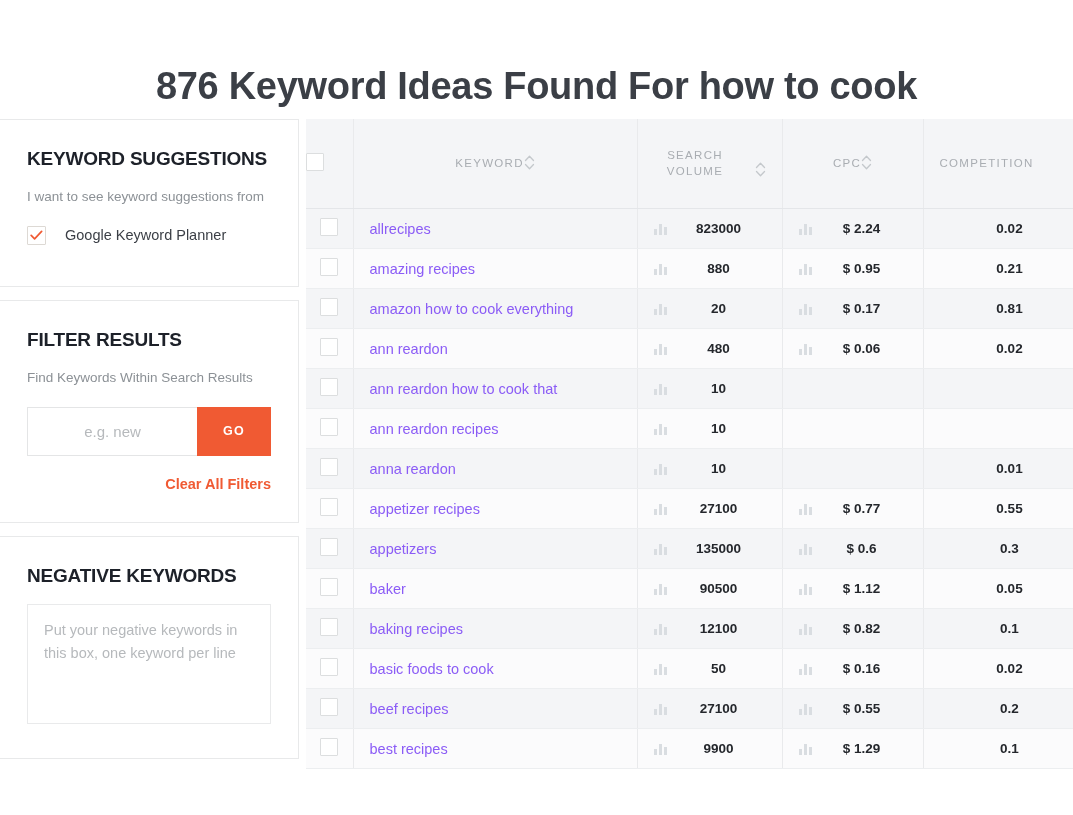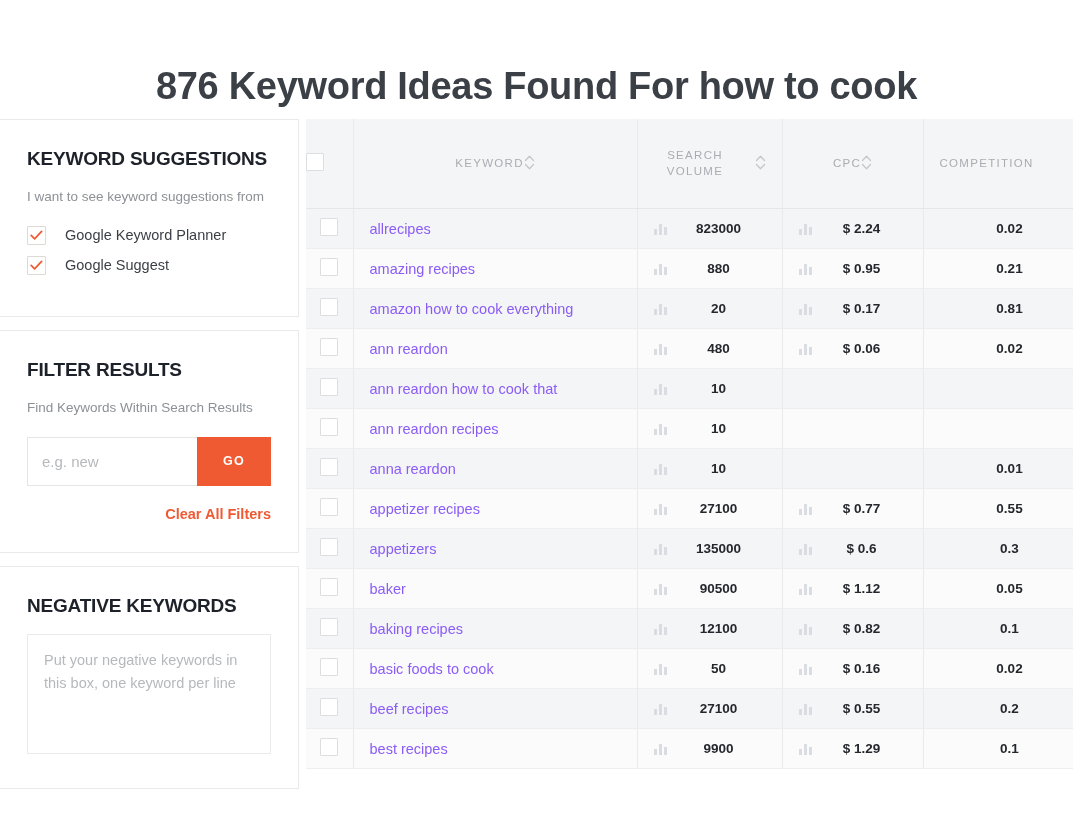--- a/index.html
+++ b/index.html
@@ -90,20 +90,21 @@
     height: 49px;
     border: 1px solid #e4e5e6;
     border-right: none;
     padding: 0 14px;
     font-size: 15px;
     color: #7f1d1d;
     font-family: "Liberation Sans", sans-serif;
     outline: none;
     background: #fff;
     min-width: 0;
+    text-align: center;
   }
   .filter-input::placeholder { color: #b6b9bc; }
   .go-btn {
     flex: 0 0 74px;
     height: 49px;
     background: #f05a33;
     border: none;
     color: #fff;
     font-size: 12.5px;
     font-weight: bold;
@@ -162,21 +163,21 @@
     color: #a9adb2;
     letter-spacing: 1.3px;
     text-align: left;
   }
   .th-inner {
     display: flex;
     align-items: center;
     justify-content: center;
     width: 100%;
   }
-  .th-inner.center { justify-content: center; gap: 18px; }
+  .th-inner.center { justify-content: center; gap: 18px; align-items: flex-end; }
   .th-label { line-height: 1.45; }
   .th-label.center { text-align: center; }
 
   .col-check { width: 47px; padding: 0 !important; }
   .col-keyword { width: 284px; }
   .col-volume { width: 145px; }
   .col-cpc  { width: 141px; }
   .col-comp { width: 173px; }
 
   .cb-cell { text-align: center; }
@@ -241,28 +242,20 @@
 
         <label class="check-row">
           <span class="checkbox">
             <svg width="13" height="11" viewBox="0 0 13 11">
               <path d="M1.2 5.4 L4.6 8.8 L11.6 1.4" fill="none" stroke="#f05a33" stroke-width="1.7" stroke-linecap="round" stroke-linejoin="round"></path>
             </svg>
           </span>
           <span class="check-label">Google Keyword Planner</span>
         </label>
 
-        <label class="check-row">
-          <span class="checkbox">
-            <svg width="13" height="11" viewBox="0 0 13 11">
-              <path d="M1.2 5.4 L4.6 8.8 L11.6 1.4" fill="none" stroke="#f05a33" stroke-width="1.7" stroke-linecap="round" stroke-linejoin="round"></path>
-            </svg>
-          </span>
-          <span class="check-label">Google Suggest</span>
-        </label>
       </section>
 
       <section class="panel">
         <div class="panel-title">FILTER RESULTS</div>
         <div class="panel-sub">Find Keywords Within Search Results</div>
 
         <div class="filter-row">
           <input class="filter-input" type="text" placeholder="e.g. new" style="">
           <button class="go-btn">GO</button>
         </div>

